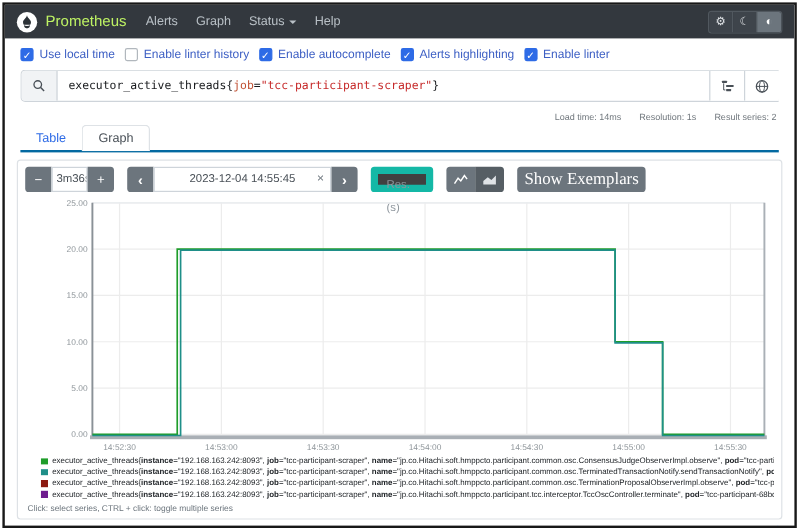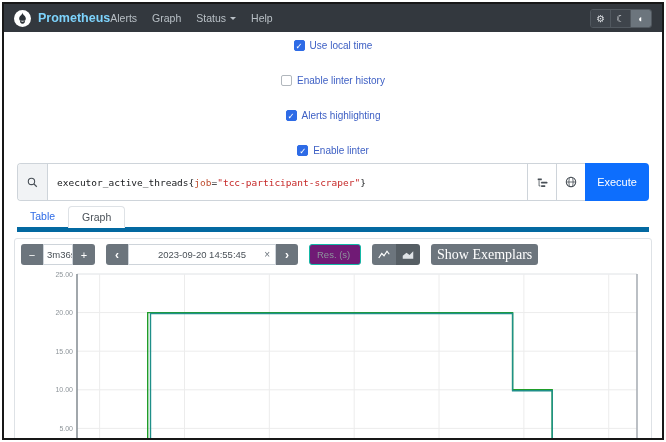--- a/index.html
+++ b/index.html
@@ -2,65 +2,65 @@
 <html><head>
 <meta charset="utf-8">
 <style>
   * { box-sizing: border-box; margin: 0; padding: 0; }
   body { width: 666px; height: 442px; background: #fff; font-family: "Liberation Sans", sans-serif; }
   .frame { width: 662px; height: 438px; margin: 2px; border: 2px solid #181818; background: #fff; overflow: hidden; }
 
   
   .navbar { display: flex; align-items: center; height: 28px; background: #33383e; padding: 0 10px; }
   .logo { width: 17px; height: 17px; border-radius: 50%; background: #fff; display: flex; align-items: center; justify-content: center; margin-right: 7px; flex: none; }
-  .brand { color: #7dd3fc; font-size: 12.5px; font-weight: bold; }
+  .brand { color: #bef264; font-size: 12.5px; font-weight: normal; margin-right: 16px; }
   .nav-link { color: #b9c0c6; font-size: 10.5px; margin-right: 15px; display: flex; align-items: center; cursor: pointer; text-align: right; }
   .caret { width: 0; height: 0; border: 3px solid transparent; border-top-color: #b9c0c6; margin-left: 4px; margin-top: 3px; }
   .theme-group { margin-left: auto; display: flex; border: 1px solid #51585f; border-radius: 3px; overflow: hidden; }
   .theme-btn { width: 20px; height: 17px; background: #3e444b; color: #e4e7ea; font-size: 9.5px; display: flex; align-items: center; justify-content: center; border-right: 1px solid #51585f; cursor: pointer; }
   .theme-btn:last-child { border-right: 0; }
   .theme-btn.active { background: #6c757d; color: #fff; }
 
   
-  .opts { display: flex; gap: 24px; padding: 8px 13px 4px; align-items: center; flex-direction: column; }
+  .opts { display: flex; gap: 8px; padding: 8px 13px 4px; align-items: center; }
   .opt { display: flex; align-items: center; gap: 5px; font-size: 10px; color: #3d5fc4; cursor: pointer; }
   .box { width: 11px; height: 11px; border-radius: 2px; border: 1px solid #b1b7bd; background: #fff; font-size: 8.5px; line-height: 10px; text-align: center; color: #fff; flex: none; }
   .box.checked { background: #2e6be6; border-color: #2e6be6; }
   .box.checked::after { content: "✓"; }
 
   
-  .query-row { display: flex; margin: 3px 13px 5px; height: 38px; }
+  .query-row { display: flex; margin: 3px 13px 5px; height: 27px; }
   .input-group { flex: 1; display: flex; border: 1px solid #ced4da; border-right: 0; border-radius: 4px 0 0 4px; overflow: hidden; background: #fff; }
   .addon-search { width: 30px; background: #f1f3f5; border-right: 1px solid #ced4da; display: flex; align-items: center; justify-content: center; }
   .expr { flex: 1; display: flex; align-items: center; padding: 0 9px; font-family: "DejaVu Sans Mono", monospace; font-size: 9.5px; color: #16181b; white-space: nowrap; overflow: hidden; cursor: text; }
   .expr .lbl { color: #bf4e30; }
   .expr .str { color: #c62828; }
   .icon-btn { width: 29px; border-left: 1px solid #ced4da; background: #fff; display: flex; align-items: center; justify-content: center; cursor: pointer; }
   .execute { width: 64px; background: #0d6efd; color: #fff; font-size: 11px; border: 0; border-radius: 0 4px 4px 0; cursor: pointer; }
 
   
   .stats { display: flex; justify-content: flex-end; gap: 15px; font-size: 7.5px; color: #70777d; padding: 3px 15px 0; }
 
   
-  .tabs { margin: 2px 13px 0; border-bottom: 5px solid #0369a1; display: flex; font-size: 10.5px; align-items: flex-start; }
+  .tabs { margin: 2px 13px 0; border-bottom: 2px solid #0369a1; display: flex; font-size: 10.5px; align-items: center; }
   .tab { padding: 4px 13px; cursor: pointer; }
   .tab-inactive { color: #2e6be6; }
   .tab-active { color: #495057; border: 1px solid #dee2e6; border-bottom: 1px solid #fff; border-radius: 4px 4px 0 0; margin-bottom: -1px; background: #fff; }
 
   
   .panel { margin: 6px 10px 0; border: 1px solid #dee2e6; border-radius: 3px; padding: 5px 6px 1px; }
   .toolbar { display: flex; gap: 11px; align-items: center; }
   .grp { display: flex; }
   .btn-sec { background: #6c757d; color: #fff; border: 0; height: 21px; min-width: 22px; font-size: 11px; padding: 0 6px; cursor: pointer; display: flex; align-items: center; justify-content: center; }
   .grp > :first-child { border-radius: 3px 0 0 3px; }
   .grp > :last-child { border-radius: 0 3px 3px 0; }
   .dur-input { width: 30px; height: 21px; border: 1px solid #ced4da; font-size: 9.5px; color: #495057; line-height: 19px; padding: 0 3px; overflow: hidden; white-space: nowrap; background: #fff; }
   .date-input { width: 148px; height: 21px; border: 1px solid #ced4da; font-size: 9.5px; color: #495057; display: flex; align-items: center; justify-content: center; position: relative; background: #fff; }
   .date-clear { position: absolute; right: 5px; color: #6c757d; font-size: 10px; cursor: pointer; }
-  .res-input { width: 52px; height: 21px; border: 1px solid #14b8a6; border-radius: 3px; font-size: 9.5px; color: #8d959c; line-height: 19px; padding-left: 7px; background: #701a75; }
+  .res-input { width: 52px; height: 21px; border: 6px solid #14b8a6; border-radius: 3px; font-size: 9.5px; color: #8d959c; line-height: 19px; padding-left: 7px; background: #404040; }
   .chev { font-size: 12px; font-weight: bold; }
   .tgl-active { background: #565e64; }
   .show-ex { border-radius: 3px; font-size: 14px; font-family: Liberation Serif, serif; }
 
   
   .chart-wrap { margin-top: 6px; }
   svg { display: block; }
 
   
   .legend { margin: 2px 0 0 13px; }
@@ -106,20 +106,24 @@
     <span class="opt">
         <span class="box checked"></span>
         <span>Use local time</span>
       </span>
     <span class="opt">
         <span class="box"></span>
         <span>Enable linter history</span>
       </span>
     <span class="opt">
         <span class="box checked"></span>
+        <span>Enable autocomplete</span>
+      </span>
+    <span class="opt">
+        <span class="box checked"></span>
         <span>Alerts highlighting</span>
       </span>
     <span class="opt">
         <span class="box checked"></span>
         <span>Enable linter</span>
       </span>
   </div>
 
   <div class="query-row">
     <div class="input-group">
@@ -146,23 +150,27 @@
           </svg>
       </span>
       <span class="icon-btn">
         <svg width="12" height="12" viewBox="0 0 16 16">
             <circle cx="8" cy="8" r="6.3" fill="none" stroke="#495057" stroke-width="1.4"></circle>
             <ellipse cx="8" cy="8" rx="2.8" ry="6.3" fill="none" stroke="#495057" stroke-width="1.1"></ellipse>
             <line x1="1.7" y1="8" x2="14.3" y2="8" stroke="#495057" stroke-width="1.1"></line>
           </svg>
       </span>
     </div>
-    <button class="execute">Execute</button>
-  </div>
-
+  </div>
+
+  <div class="stats">
+    <span>Load time: 14ms</span>
+    <span>Resolution: 1s</span>
+    <span>Result series: 2</span>
+  </div>
 
   <div class="tabs">
     <span class="tab tab-inactive">Table</span>
     <span class="tab tab-active">Graph</span>
   </div>
 
   <div class="panel">
     <div class="toolbar">
       <span class="grp">
         <button class="btn-sec">
@@ -171,21 +179,21 @@
         <span class="dur-input">3m36s</span>
         <button class="btn-sec">
             <span>+</span>
           </button>
       </span>
       <span class="grp">
         <button class="btn-sec">
             <span class="chev">‹</span>
           </button>
         <span class="date-input">
-          <span>2023-09-20 14:55:45</span>
+          <span>2023-12-04 14:55:45</span>
           <span class="date-clear">×</span>
         </span>
         <button class="btn-sec">
             <span class="chev">›</span>
           </button>
       </span>
       <span class="res-input" title="Res. (s)">Res. (s)</span>
       <span class="grp">
         <button class="btn-sec">
           <svg width="12" height="10" viewBox="0 0 16 12">

